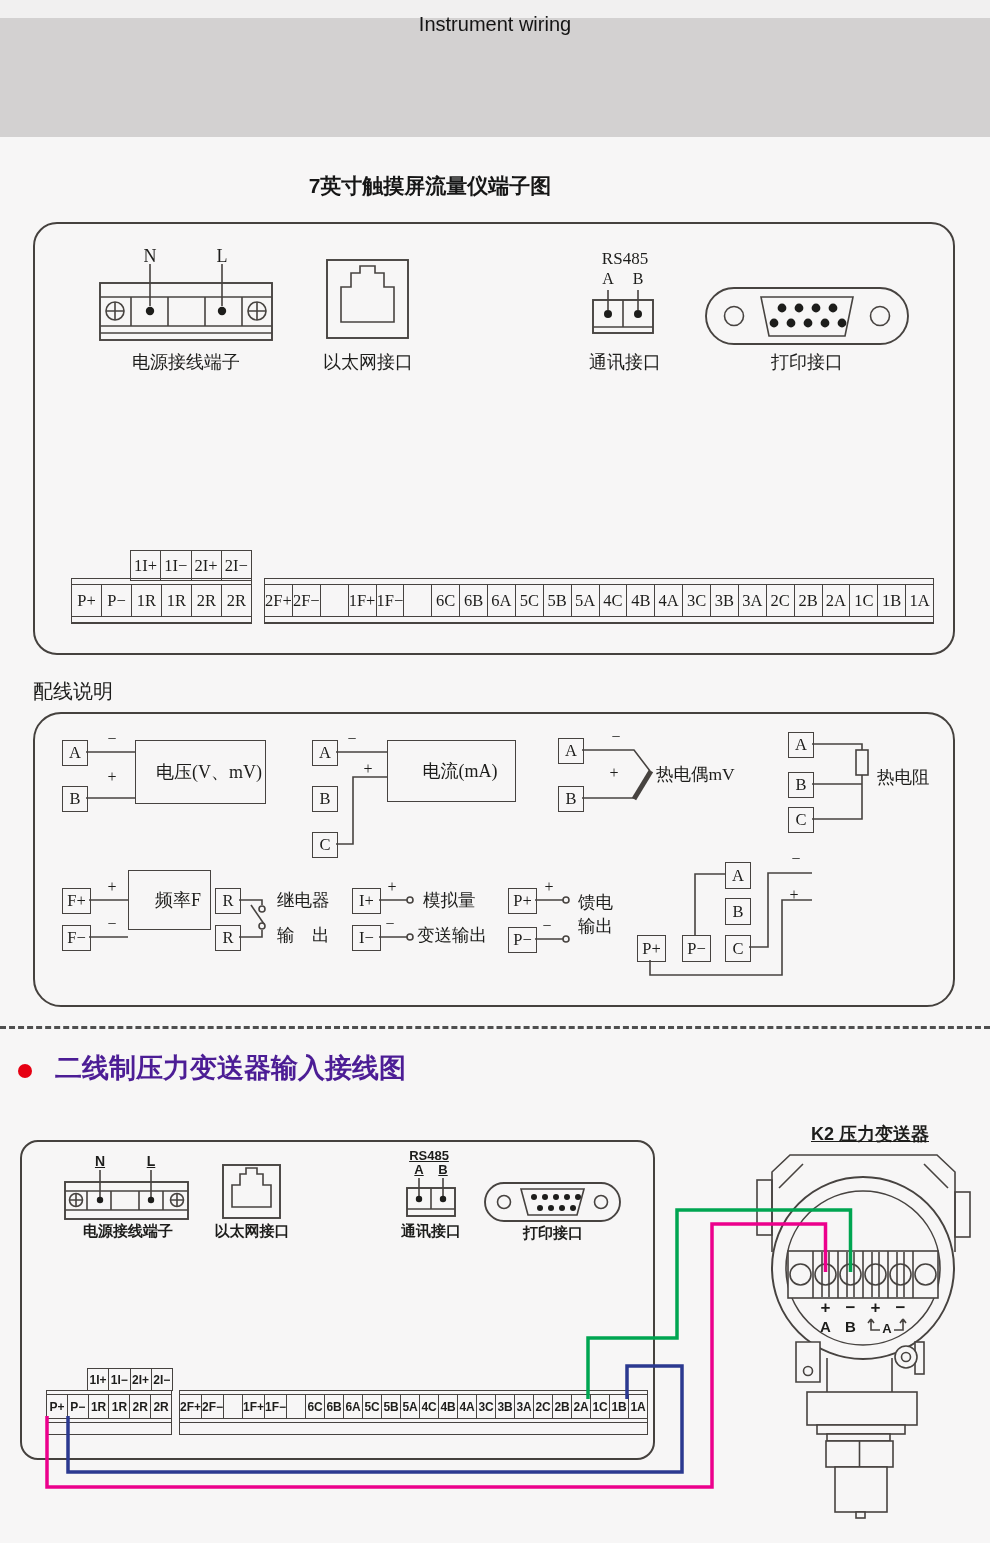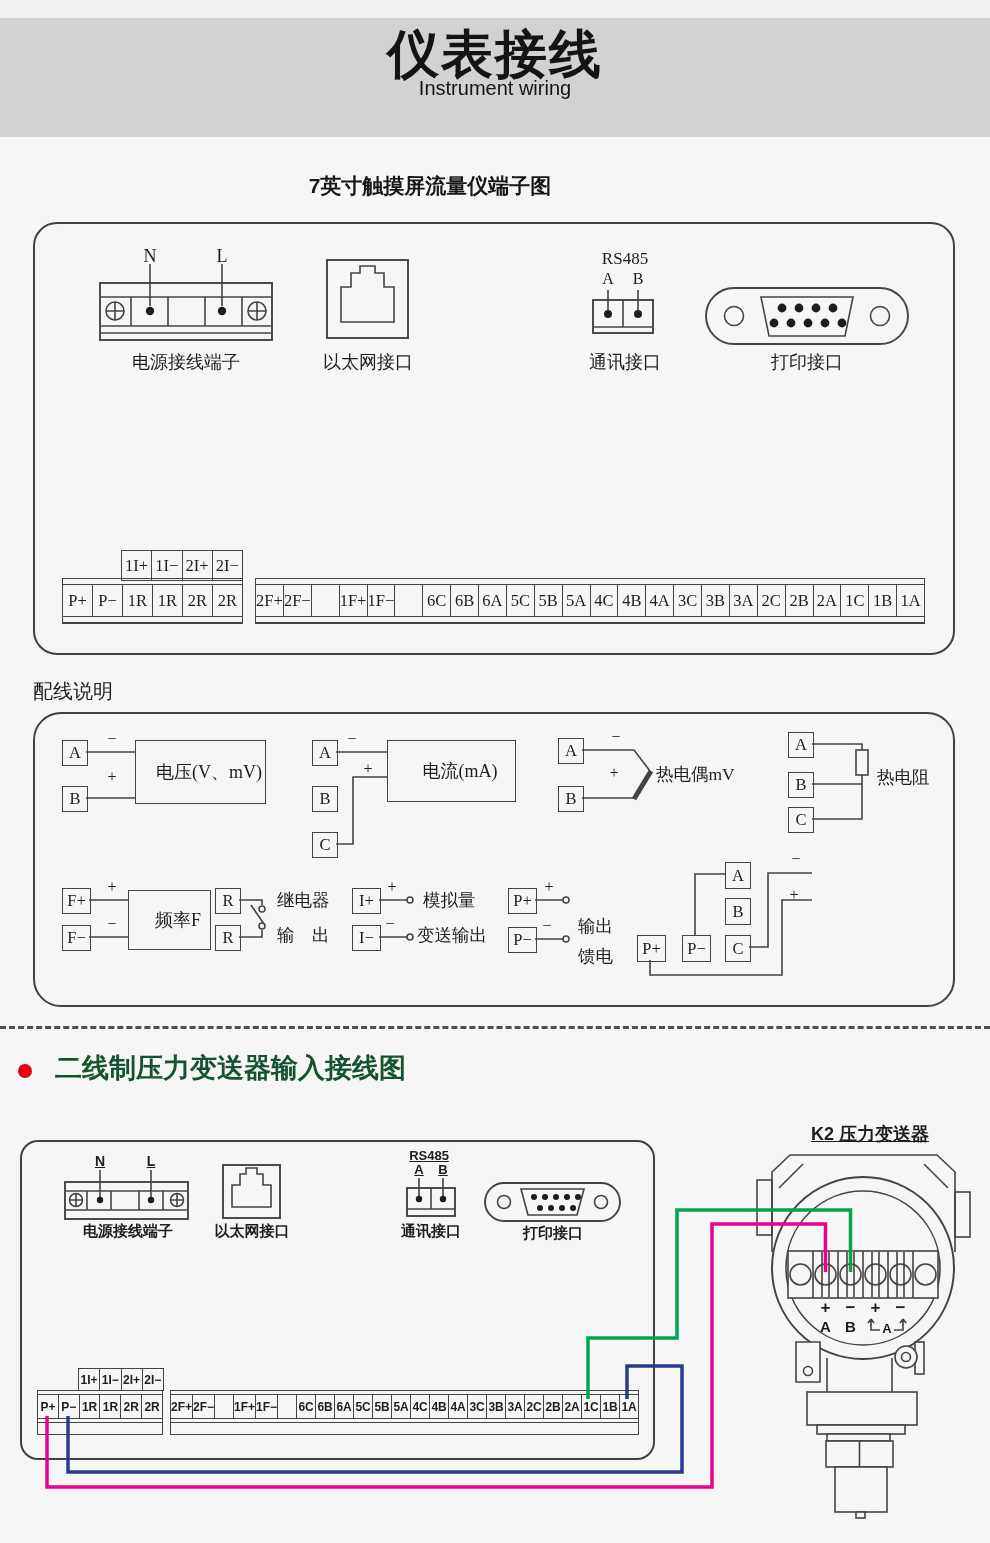--- a/index.html
+++ b/index.html
@@ -20,21 +20,21 @@
   .d1-title{position:absolute;left:0;top:172px;width:860px;text-align:center;font-size:21px;font-weight:bold;
             font-family:"Liberation Sans","DejaVu Sans",sans-serif;color:#161616;}
 
   
   .encl{position:absolute;border:2px solid #45413e;background:transparent;}
   .box1{left:33px;top:222px;width:918px;height:429px;border-radius:24px;}
   .box3{left:33px;top:712px;width:918px;height:291px;border-radius:28px;}
   .box2{left:20px;top:1140px;width:631px;height:316px;border-radius:18px;}
 
   
-  .tstrip{position:absolute;border:1.9px solid #474340;}
+  .tstrip{position:absolute;border:1.9px solid #474340;margin-left:9px;}
   .ts-band{height:5px;border-bottom:1.6px solid #474340;}
   .ts-cells{height:31px;border-bottom:1.6px solid #474340;display:flex;}
   .ts-band2{height:5px;border-bottom:1.6px solid #474340;}
   .cell{flex:1;display:flex;align-items:center;justify-content:center;border-right:1.6px solid #474340;}
   .cell:last-child{border-right:none;}
   .f1 .cell{font-size:16.5px;}
   .aux1{height:29px;}
   .aux1 .ts-cells,.aux2 .ts-cells{height:100%;border-bottom:none;}
   .s2 .ts-band{height:3px;}
   .s2 .ts-cells{height:23px;}
@@ -49,38 +49,37 @@
   .wlab{position:absolute;font-size:17.5px;}
   .wbox{position:absolute;border:1.6px solid #474340;display:flex;align-items:center;justify-content:center;
         font-size:18px;padding-left:17px;}
 
   .lb1{position:absolute;transform:translateX(-50%);font-size:18px;white-space:nowrap;}
   .lb2{position:absolute;transform:translateX(-50%);font-size:15px;font-weight:bold;white-space:nowrap;
        font-family:"Liberation Sans","DejaVu Sans",sans-serif;}
 
   .divider{position:absolute;left:0;top:1026px;width:990px;border-top:3px dashed #4f4f4f;}
   .bullet{position:absolute;left:18px;top:1064px;width:14px;height:14px;border-radius:50%;}
-  .sec-title{position:absolute;left:55px;top:1050px;font-size:27px;font-weight:bold;color:#14532d;
+  .sec-title{position:absolute;left:55px;top:1050px;font-size:27px;font-weight:bold;color:#4c1d95;
              font-family:"Liberation Sans","DejaVu Sans",sans-serif;}
 
   svg.lines{position:absolute;left:0;top:0;pointer-events:none;}
   svg .st{fill:none;stroke:#474340;stroke-width:1.6;}
   svg .stw{fill:none;stroke:#474340;stroke-width:1.9;}
   svg .fillbg{fill:#f7f6f6;stroke:#474340;stroke-width:1.6;}
   svg .dot{fill:#1d1d1b;stroke:none;}
   svg text{font-family:"Liberation Sans","DejaVu Sans",sans-serif;font-weight:bold;fill:#1d1d1b;}
 </style>
 </head>
 <body>
 
 <div class="page">
 
   <div class="hdr-strip"></div>
   <div class="hdr-band" style="background: rgb(211, 209, 209);">
-    <div class="hdr-title">仪表接线</div>
     <div class="hdr-sub">Instrument wiring</div>
   </div>
 
   <div class="d1-title">7英寸触摸屏流量仪端子图</div>
 
   <div class="encl box1"></div>
   <div class="encl box3"></div>
   <div class="encl box2"></div>
 
   <span class="cl" style="left:150px;top:246px;font-size:18px;">N</span>
@@ -170,41 +169,41 @@
   <span class="sign" style="left:614px;top:764px;">+</span>
   <span class="wlab" style="left:656px;top:762px;">热电偶mV</span>
 
   <div class="tb" style="left:788px;top:732px;width:24px;height:24px;">A</div>
   <div class="tb" style="left:788px;top:772px;width:24px;height:24px;">B</div>
   <div class="tb" style="left:788px;top:807px;width:24px;height:24px;">C</div>
   <span class="wlab" style="left:877px;top:765px;">热电阻</span>
 
   <div class="tb" style="left:62px;top:888px;width:27px;height:24px;">F+</div>
   <div class="tb" style="left:62px;top:925px;width:27px;height:24px;">F−</div>
-  <div class="wbox" style="left:128px;top:890px;width:64px;height:58px;">频率F</div>
+  <div class="wbox" style="left:128px;top:870px;width:64px;height:58px;">频率F</div>
   <span class="sign" style="left:112px;top:878px;">+</span>
   <span class="sign" style="left:112px;top:915px;">−</span>
 
   <div class="tb" style="left:215px;top:888px;width:24px;height:24px;">R</div>
   <div class="tb" style="left:215px;top:925px;width:24px;height:24px;">R</div>
   <span class="wlab" style="left:277px;top:888px;">继电器</span>
   <span class="wlab" style="left:277px;top:923px;">输　出</span>
 
   <div class="tb" style="left:352px;top:888px;width:27px;height:24px;">I+</div>
   <div class="tb" style="left:352px;top:925px;width:27px;height:24px;">I−</div>
   <span class="sign" style="left:392px;top:878px;">+</span>
   <span class="sign" style="left:390px;top:915px;">−</span>
   <span class="wlab" style="left:423px;top:888px;">模拟量</span>
   <span class="wlab" style="left:417px;top:923px;">变送输出</span>
 
   <div class="tb" style="left:508px;top:888px;width:27px;height:24px;">P+</div>
   <div class="tb" style="left:508px;top:927px;width:27px;height:24px;">P−</div>
   <span class="sign" style="left:549px;top:878px;">+</span>
   <span class="sign" style="left:547px;top:917px;">−</span>
-  <span class="wlab" style="left:578px;top:944px;">馈电</span>
+  <span class="wlab" style="left:578px;top:890px;">馈电</span>
   <span class="wlab" style="left:578px;top:914px;">输出</span>
 
   <div class="tb" style="left:637px;top:935px;width:27px;height:25px;">P+</div>
   <div class="tb" style="left:682px;top:935px;width:27px;height:25px;">P−</div>
   <div class="tb" style="left:725px;top:862px;width:24px;height:25px;">A</div>
   <div class="tb" style="left:725px;top:898px;width:24px;height:25px;">B</div>
   <div class="tb" style="left:725px;top:935px;width:24px;height:25px;">C</div>
   <span class="sign" style="left:796px;top:850px;">−</span>
   <span class="sign" style="left:794px;top:886px;">+</span>
 

